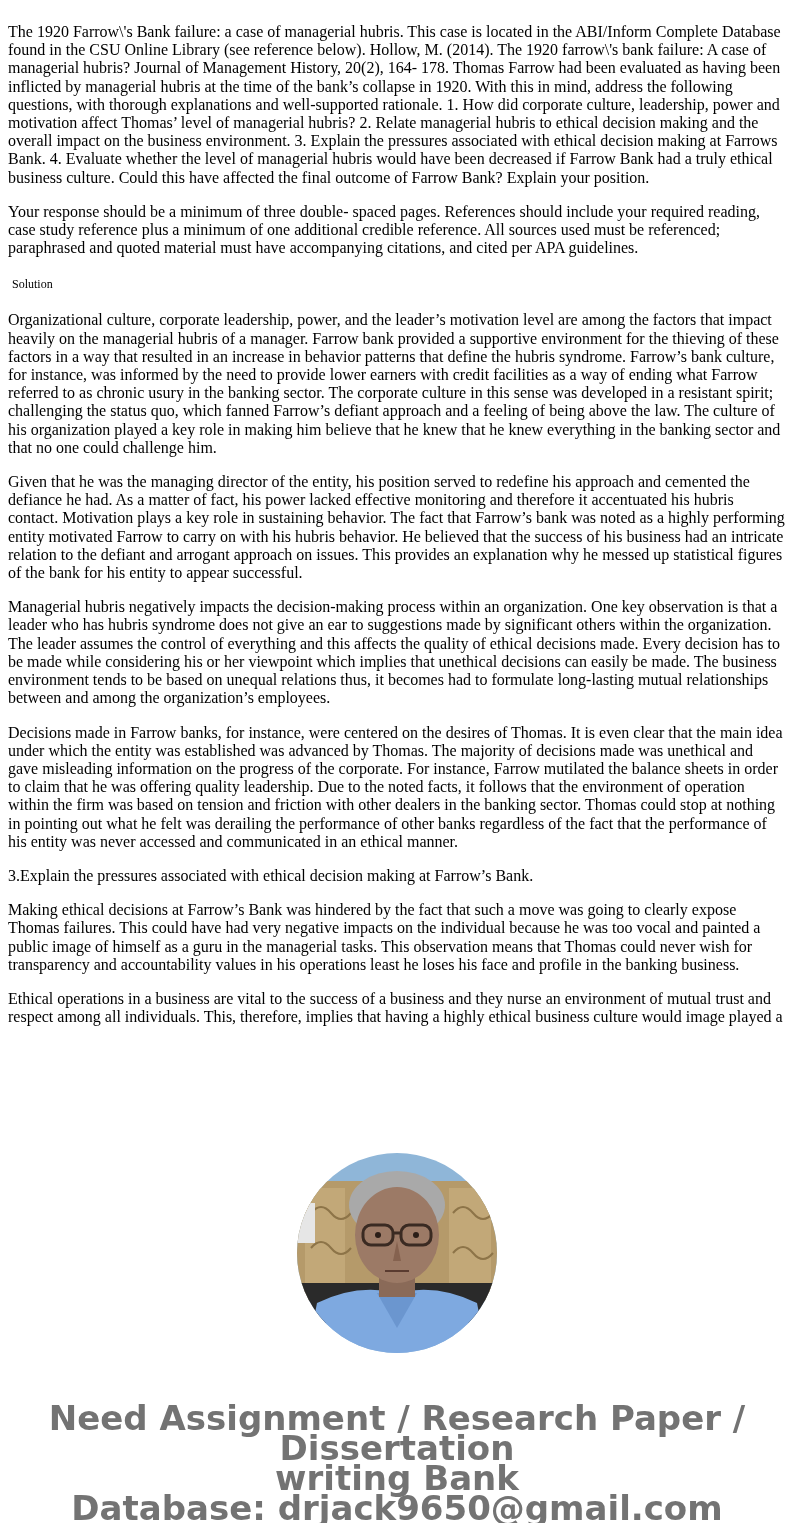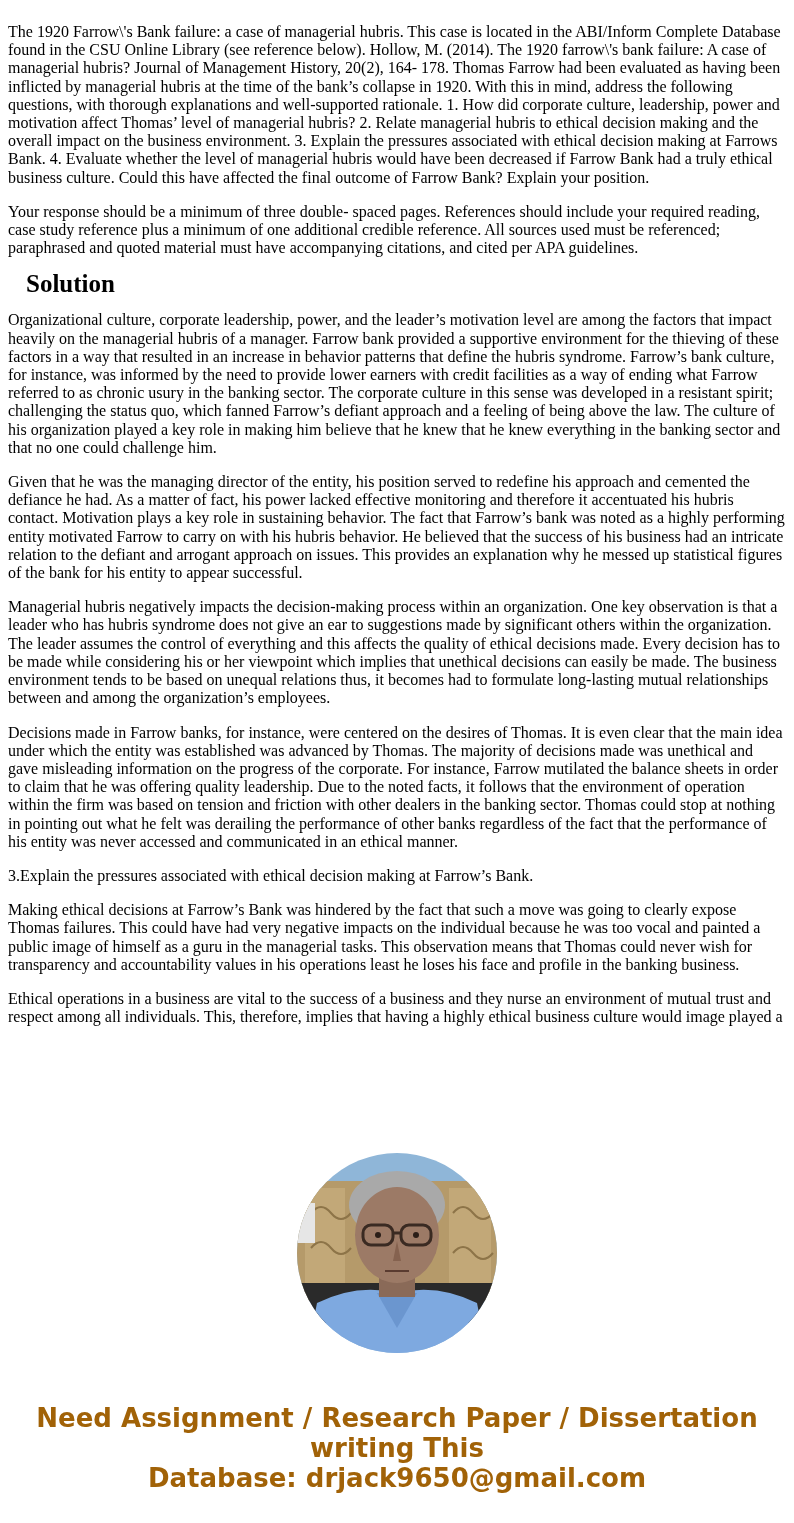--- a/index.html
+++ b/index.html
@@ -22,46 +22,46 @@
       width: 778px;
       height: 1115px;
       overflow: hidden;
     }
     .content p {
       margin: 16px 0 16px 0;
       font-size: 16px;
       line-height: 18.2px;
     }
     .content h3 {
-      margin: 4px 0 16px 18px;
-      font-size: 25px;
+      margin: 4px 0 16px 4px;
+      font-size: 12px;
       line-height: 22px;
-      font-weight: bold;
+      font-weight: normal;
     }
     .avatar-wrap {
       position: absolute;
       left: 297px;
       top: 1153px;
       width: 200px;
       height: 200px;
       border-radius: 50%;
       overflow: hidden;
     }
     .avatar-wrap svg { display: block; }
     .cta {
       position: absolute;
       left: 0;
       top: 1403px;
       width: 794px;
       text-align: center;
       font-family: "DejaVu Sans", "Liberation Sans", sans-serif;
       font-weight: bold;
-      font-size: 26px;
+      font-size: 34px;
       line-height: 30px;
-      color: #a16207;
+      color: #737373;
     }
     .cta div { margin: 0; }
   </style>
 </head>
 <body>
 
 <div class="content">
   <p>The 1920 Farrow\'s Bank failure: a case of managerial hubris. This case is located in the ABI/Inform Complete Database found in the CSU Online Library (see reference below). Hollow, M. (2014). The 1920 farrow\'s bank failure: A case of managerial hubris? Journal of Management History, 20(2), 164- 178. Thomas Farrow had been evaluated as having been inflicted by managerial hubris at the time of the bank’s collapse in 1920. With this in mind, address the following questions, with thorough explanations and well-supported rationale. 1. How did corporate culture, leadership, power and motivation affect Thomas’ level of managerial hubris? 2. Relate managerial hubris to ethical decision making and the overall impact on the business environment. 3. Explain the pressures associated with ethical decision making at Farrows Bank. 4. Evaluate whether the level of managerial hubris would have been decreased if Farrow Bank had a truly ethical business culture. Could this have affected the final outcome of Farrow Bank? Explain your position.</p>
   <p>Your response should be a minimum of three double- spaced pages. References should include your required reading, case study reference plus a minimum of one additional credible reference. All sources used must be referenced; paraphrased and quoted material must have accompanying citations, and cited per APA guidelines.</p>
   <h3>Solution</h3>
@@ -108,15 +108,15 @@
     <circle cx="119" cy="82" r="3" fill="#2a1d17"></circle>
 
     <path d="M100 88 L96 108 L104 108 Z" fill="#85624f"></path>
 
     <line x1="88" y1="118" x2="112" y2="118" stroke="#5a3b30" stroke-width="2"></line>
   </svg>
 </div>
 
 <div class="cta">
   <div>Need Assignment / Research Paper / Dissertation</div>
-  <div>writing This</div>
+  <div>writing Bank</div>
   <div>Database: drjack9650@gmail.com</div>
 </div>
 
 </body></html>

